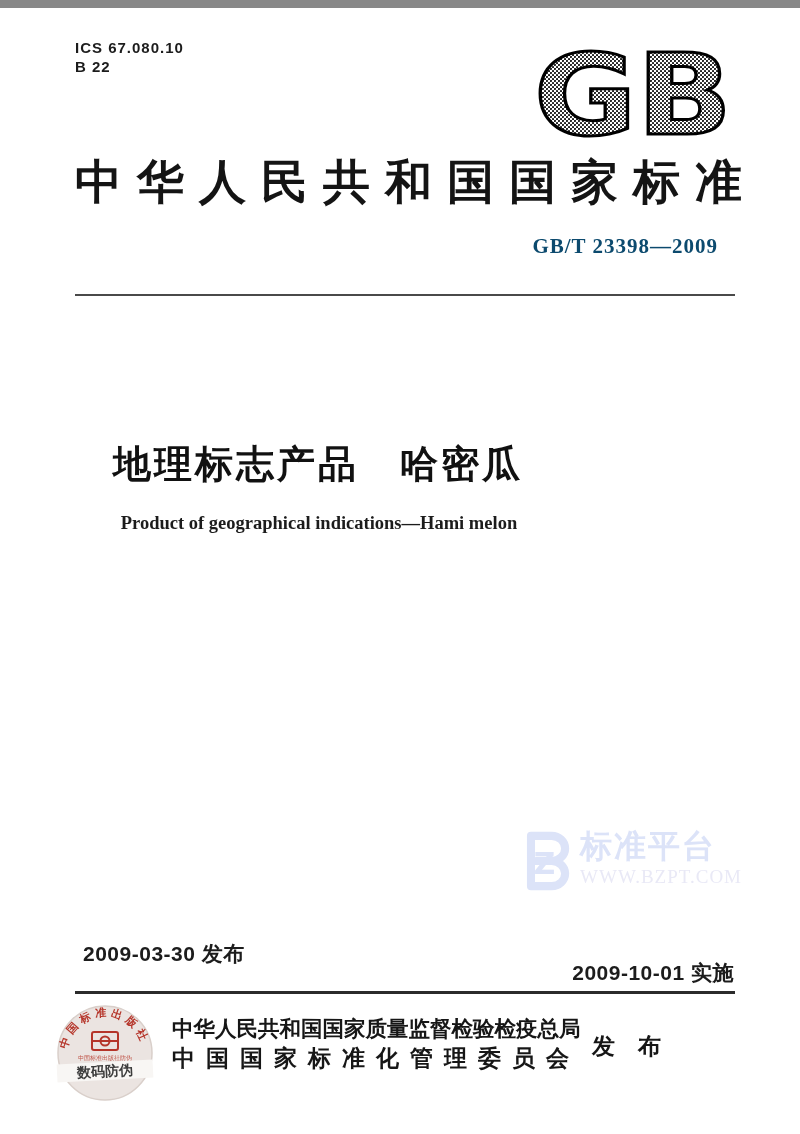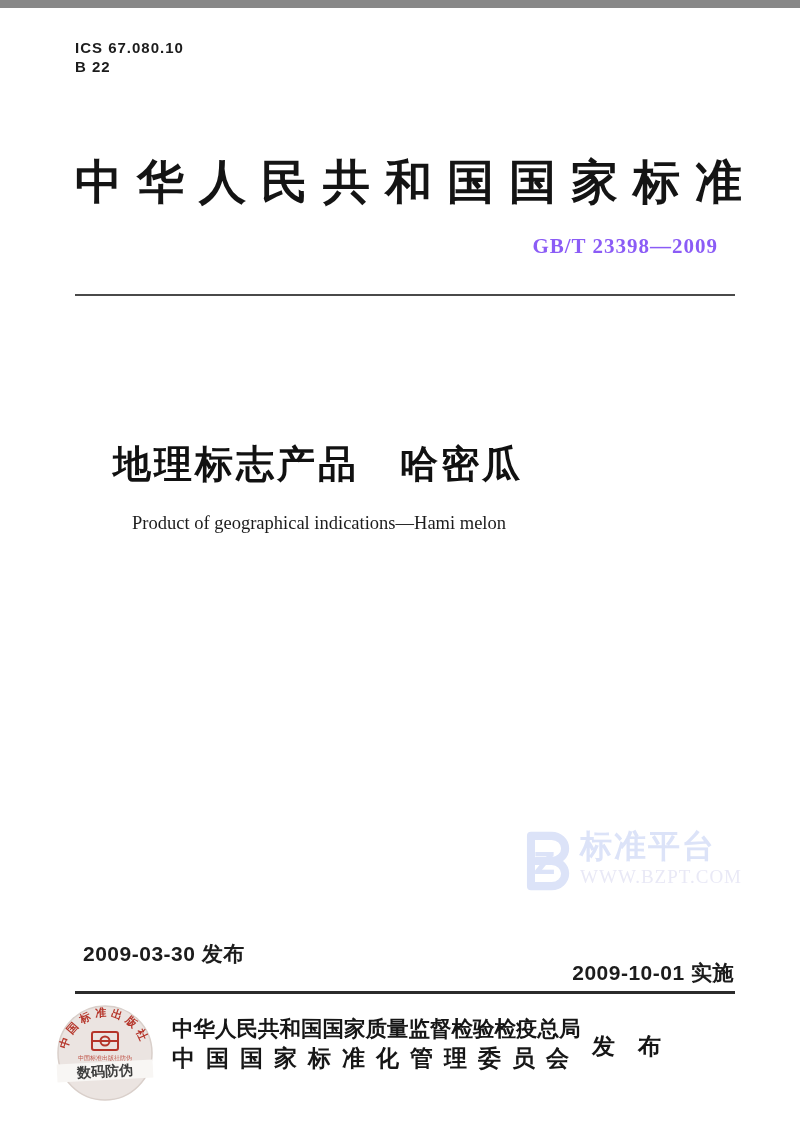--- a/index.html
+++ b/index.html
@@ -21,38 +21,38 @@
   .gb-logo{position:absolute;left:530px;top:36px;}
   .header-title{
     position:absolute;left:75px;top:146px;
     font-family:Liberation Serif, serif;
     font-size:47px;font-weight:bold;line-height:56px;
     letter-spacing:15px;white-space:nowrap;color:#141414;
   }
   .standard-number{
     position:absolute;right:82px;top:226px;
     font-family:"Liberation Serif", serif;
-    font-size:21px;font-weight:bold;letter-spacing:1px;color:#8b5cf6;
+    font-size:21px;font-weight:bold;letter-spacing:1px;color:#0c4a6e;
   }
   .rule-thin{
     position:absolute;left:75px;top:286px;width:660px;height:2px;
     background:#4a4a4a;
   }
   
   .doc-title-cn{
     position:absolute;left:0;top:430px;width:636px;
     text-align:center;
     font-size:38px;font-weight:900;line-height:52px;
     letter-spacing:3px;color:#111;
   }
   .doc-title-en{
     position:absolute;left:0;top:505px;width:638px;
     text-align:center;
     font-family:"Liberation Serif", serif;
-    font-size:18.5px;font-weight:normal;color:#1c1c1c;
+    font-size:18.5px;font-weight:bold;color:#1c1c1c;
   }
   
   .watermark{
     position:absolute;left:522px;top:818px;width:220px;height:80px;
     display:flex;align-items:flex-start;
     user-select:none;pointer-events:none;
   }
   .wm-text{margin-left:6px;}
   .wm-name{
     font-size:32px;font-weight:bold;letter-spacing:2px;
@@ -97,20 +97,32 @@
 </head>
 <body>
 
 <div id="page">
 
   <div class="ics-block">
     <div>ICS 67.080.10</div>
     <div>B 22</div>
   </div>
 
+  <div class="gb-logo">
+    <svg width="207" height="98" viewBox="0 0 207 98">
+      <defs>
+        <pattern id="halftone" width="4" height="4" patternUnits="userSpaceOnUse">
+          <rect width="4" height="4" fill="#ffffff"></rect>
+          <circle cx="1" cy="1" r="1.05" fill="#111"></circle>
+          <circle cx="3" cy="3" r="1.05" fill="#111"></circle>
+        </pattern>
+      </defs>
+      <text x="103" y="90" text-anchor="middle" font-family="'DejaVu Sans', sans-serif" font-weight="bold" font-size="112" fill="url(#halftone)" stroke="#000" stroke-width="3" textLength="198" lengthAdjust="spacingAndGlyphs">GB</text>
+    </svg>
+  </div>
 
   <div class="header-title">中华人民共和国国家标准</div>
 
   <div class="standard-number">GB/T 23398—2009</div>
 
   <div class="rule-thin"></div>
 
   <div class="doc-title-cn">地理标志产品　哈密瓜</div>
   <div class="doc-title-en">Product of geographical indications—Hami melon</div>
 

